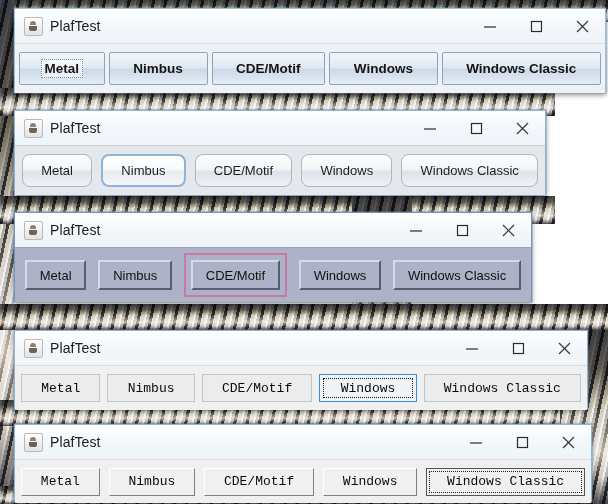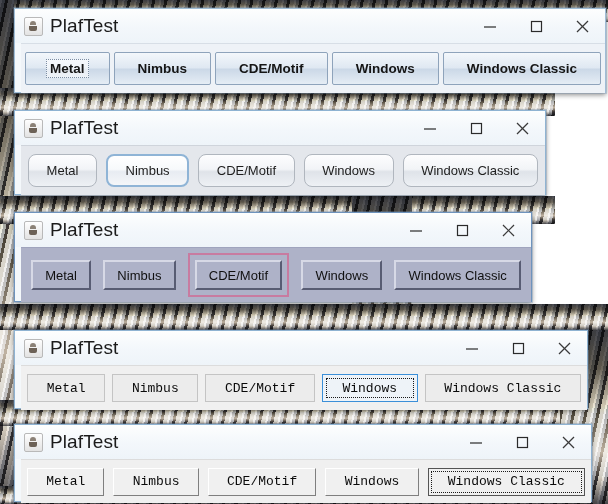--- a/index.html
+++ b/index.html
@@ -56,28 +56,28 @@
   }
   .tbar-icon::before{ 
     content:"";position:absolute;left:4px;top:8px;width:8px;height:5px;
     background:#6d6257;border-radius:0 0 2px 2px;
   }
   .tbar-icon::after{ 
     content:"";position:absolute;left:5px;top:3px;width:6px;height:4px;
     background:#8b8176;border-radius:3px 3px 0 0;
   }
   .tbar-title{
-    font-size:19px;color:#1b1b1b;letter-spacing:.1px;white-space:nowrap;
+    font-size:14px;color:#1b1b1b;letter-spacing:.1px;white-space:nowrap;
   }
   .ctrls{position:absolute;right:0;top:0;height:34px;display:flex;align-items:center;}
   .ctrl{width:46px;height:34px;display:flex;align-items:center;justify-content:center;}
   .ctrl svg{display:block;}
 
   
-  .panel{display:flex;align-items:center;margin-left:6px;}
+  .panel{display:flex;align-items:center;}
 
   
   .w-metal{left:14px;top:8px;width:592px;height:85px;border-color:#9fbdd6;}
   .w-metal .panel{
     height:49px;background:#eef2f7;padding:0 4px;gap:4px;
     border-top:1px solid #d7dee6;
   }
   .btn-metal{
     flex:1 1 auto;height:33px;
     display:flex;align-items:center;justify-content:center;

